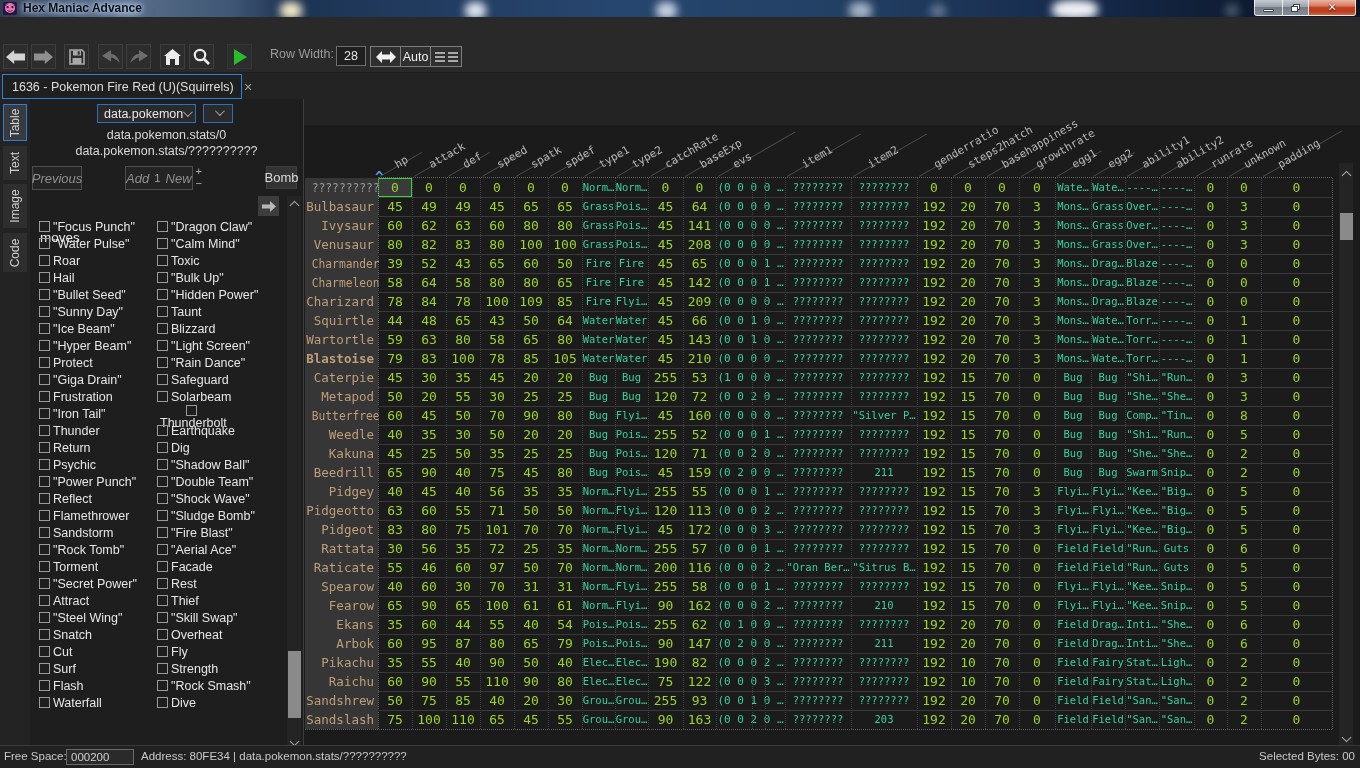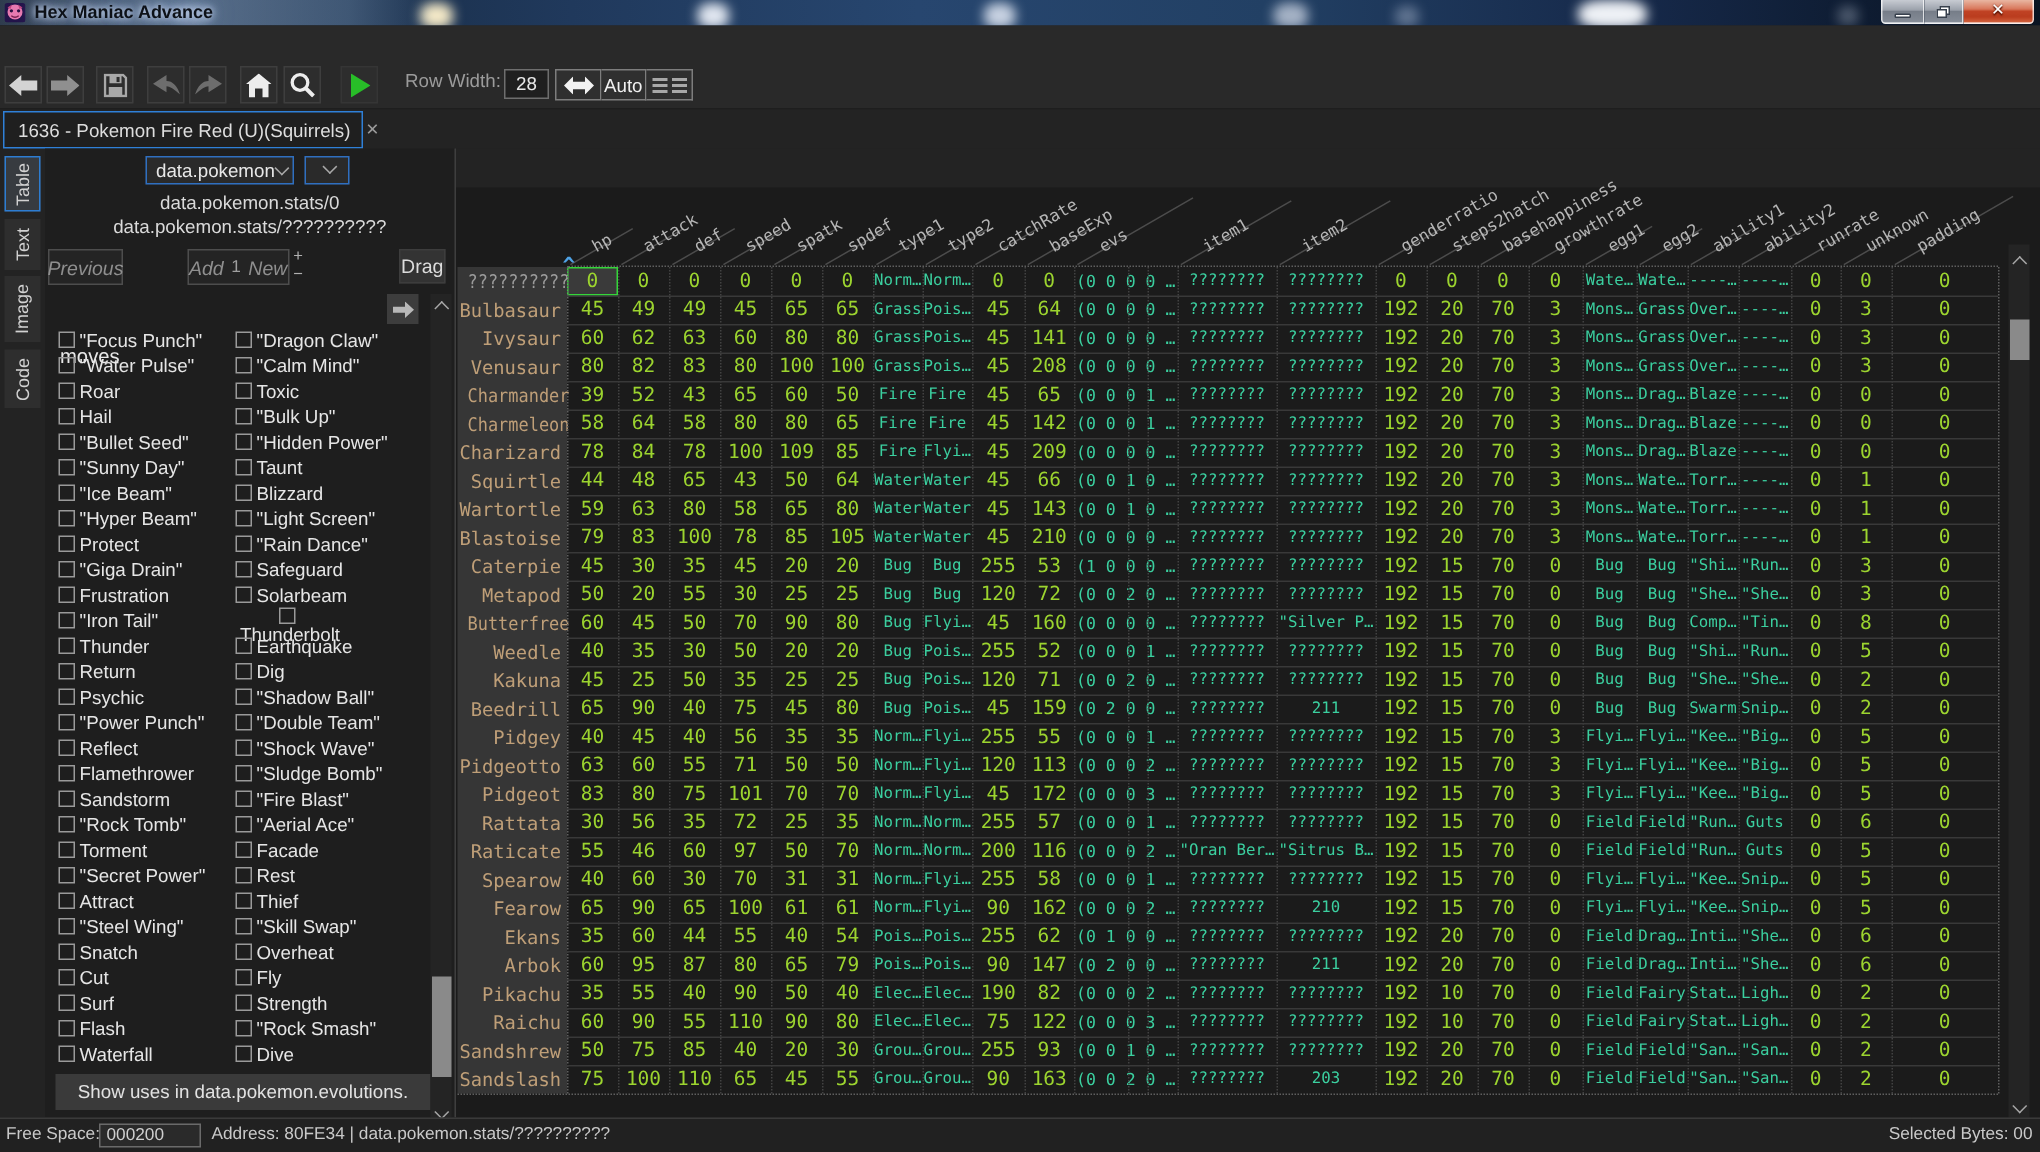--- a/index.html
+++ b/index.html
@@ -281,21 +281,21 @@
       <div id="add-label">
         <span class="it">Add</span>
         <span class="cnt">1</span>
         <span class="it">New</span>
       </div>
       <div id="spinner">
         <div>+</div>
         <div>−</div>
       </div>
     </div>
-    <div class="navbtn" id="btn-next" style="left:236px;top:67px;width:31px;height:23px;">Drag</div>
+    <div class="navbtn" id="btn-next" style="left:236px;top:67px;width:31px;height:23px;">Bomb</div>
     <div id="moves-title" style="left:10px;top:99px;">moves</div>
     <div id="goto-btn" style="left:228px;top:97px;width:21px;height:20px;">
       <svg width="14" height="11" viewBox="0 0 14 11">
           <path d="M8 0 L14 5.5 L8 11 L8 7.5 L0 7.5 L0 3.5 L8 3.5 Z" fill="#b8b8b8"></path>
         </svg>
     </div>
     <div id="moves-list">
         <div class="chk-row" style="left: 9px; top: 119px;">
           <div class="chk-box"></div>
           <span class="chk-lbl">"Focus Punch"</span>
@@ -522,21 +522,20 @@
         </div>
         <div class="chk-row" style="left: 9px; top: 595px;">
           <div class="chk-box"></div>
           <span class="chk-lbl">Waterfall</span>
         </div>
         <div class="chk-row" style="left: 127px; top: 595px;">
           <div class="chk-box"></div>
           <span class="chk-lbl">Dive</span>
         </div>
       </div>
-    <div id="show-uses">Show uses in data.pokemon.evolutions.</div>
 
     <div class="sb-track" style="left:257px;top:97px;width:14px;height:554px;">
       <div class="sb-arrow" style="left:0;top:1px;">
           <div class="chev-up"></div>
         </div>
       <div class="sb-thumb" style="left:0.5px;top:455px;height:67px;"></div>
       <div class="sb-arrow" style="left:0;top:541px;">
           <div class="chev-dn"></div>
         </div>
     </div>
@@ -815,21 +814,21 @@
         <div class="cell mono num" style="left: 647px; top: 205px; width: 34px; font-size: 13px;">20</div>
         <div class="cell mono num" style="left: 681px; top: 205px; width: 34px; font-size: 13px;">70</div>
         <div class="cell mono num" style="left: 715px; top: 205px; width: 36px; font-size: 13px;">3</div>
         <div class="cell mono enum" style="left: 751px; top: 205px; width: 36px; font-size: 10.5px;">Mons…</div>
         <div class="cell mono enum" style="left: 787px; top: 205px; width: 34px; font-size: 10.5px;">Wate…</div>
         <div class="cell mono enum" style="left: 821px; top: 205px; width: 34px; font-size: 10.5px;">Torr…</div>
         <div class="cell mono enum" style="left: 855px; top: 205px; width: 35px; font-size: 10.5px;">----…</div>
         <div class="cell mono num" style="left: 890px; top: 205px; width: 33px; font-size: 13px;">0</div>
         <div class="cell mono num" style="left: 923px; top: 205px; width: 34px; font-size: 13px;">1</div>
         <div class="cell mono num" style="left: 957px; top: 205px; width: 71px; font-size: 13px;">0</div>
-        <div class="row-name mono" style="left: 1px; top: 224px; width: 69px;">Blastoise</div>
+        <div class="row-name mono" style="left: 1px; top: 224px; width: 69px; font-weight: bold;">Blastoise</div>
         <div class="cell mono num" style="left: 74px; top: 224px; width: 34px; font-size: 13px;">79</div>
         <div class="cell mono num" style="left: 108px; top: 224px; width: 34px; font-size: 13px;">83</div>
         <div class="cell mono num" style="left: 142px; top: 224px; width: 34px; font-size: 13px;">100</div>
         <div class="cell mono num" style="left: 176px; top: 224px; width: 34px; font-size: 13px;">78</div>
         <div class="cell mono num" style="left: 210px; top: 224px; width: 34px; font-size: 13px;">85</div>
         <div class="cell mono num" style="left: 244px; top: 224px; width: 34px; font-size: 13px;">105</div>
         <div class="cell mono enum" style="left: 278px; top: 224px; width: 33px; font-size: 10.5px;">Water</div>
         <div class="cell mono enum" style="left: 311px; top: 224px; width: 33px; font-size: 10.5px;">Water</div>
         <div class="cell mono num" style="left: 344px; top: 224px; width: 35px; font-size: 13px;">45</div>
         <div class="cell mono num" style="left: 379px; top: 224px; width: 33px; font-size: 13px;">210</div>

